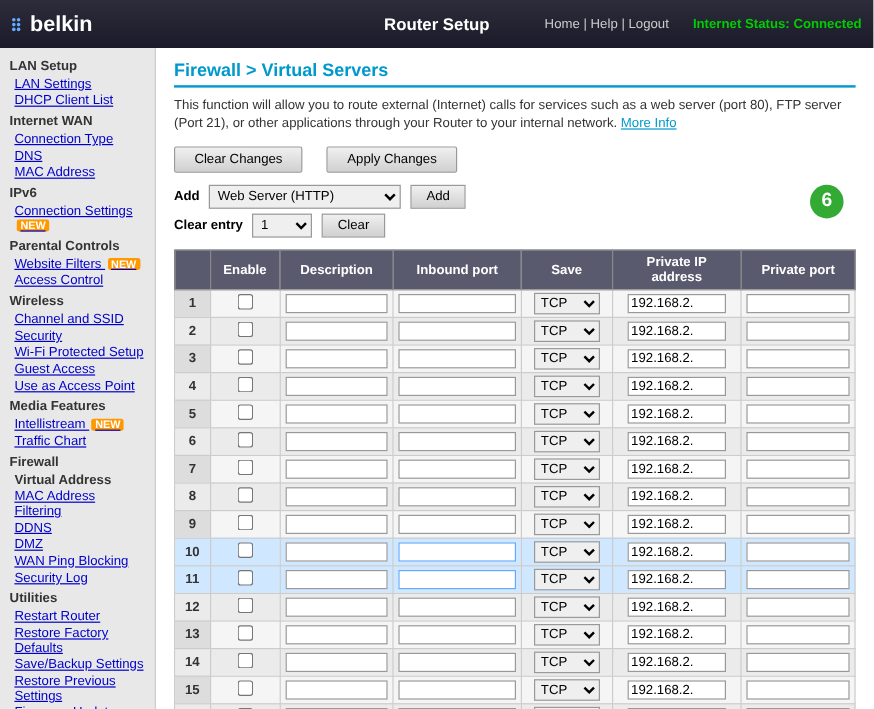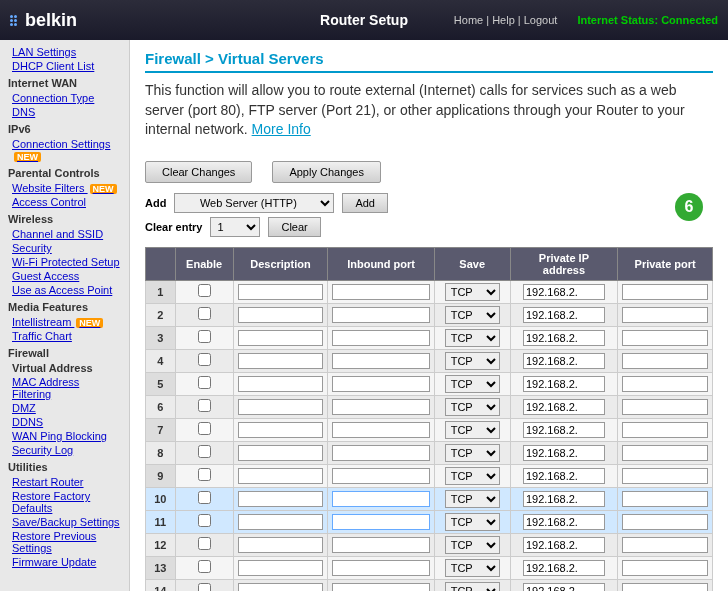--- a/index.html
+++ b/index.html
@@ -95,23 +95,23 @@
     .page-title {
       color: #09c;
       font-size: 15px;
       font-weight: bold;
       margin-bottom: 8px;
       border-bottom: 2px solid #09c;
       padding-bottom: 4px;
     }
 
     .description {
-      font-size: 14px;
+      font-size: 11px;
       color: #333;
-      margin-bottom: 21px;
+      margin-bottom: 10px;
       line-height: 1.4;
     }
     .description a { color: #09c; }
 
     .button-row {
       display: flex;
       gap: 20px;
       margin-bottom: 10px;
     }
 
@@ -129,21 +129,20 @@
       align-items: center;
       gap: 8px;
       margin-bottom: 4px;
     }
     .add-row label { font-size: 11px; font-weight: bold; }
     .add-row select {
       font-size: 11px;
       padding: 2px;
       border: 1px solid #999;
       width: 160px;
-      text-align: center;
     }
     .add-btn {
       background: linear-gradient(to bottom, #f0f0f0, #d0d0d0);
       border: 1px solid #999;
       padding: 3px 12px;
       font-size: 11px;
       cursor: pointer;
     }
 
     .clear-row {
@@ -249,26 +248,28 @@
       <span>Internet Status:</span>
       <span style="color:#00cc00; font-weight:bold;">Connected</span>
     </div>
   </div>
 </div>
 
 <div class="main-layout">
 
   <div class="sidebar">
 
+    <div class="sidebar-section-title">LAN Setup</div>
     <div class="sidebar-item">LAN Settings</div>
     <div class="sidebar-item">DHCP Client List</div>
 
     <div class="sidebar-section-title">Internet WAN</div>
     <div class="sidebar-item">Connection Type</div>
     <div class="sidebar-item">DNS</div>
+    <div class="sidebar-item">MAC Address</div>
 
     <div class="sidebar-section-title">IPv6</div>
     <div class="sidebar-item">Connection Settings <span class="sidebar-badge">NEW</span></div>
 
     <div class="sidebar-section-title">Parental Controls</div>
     <div class="sidebar-item">Website Filters <span class="sidebar-badge">NEW</span></div>
     <div class="sidebar-item">Access Control</div>
 
     <div class="sidebar-section-title">Wireless</div>
     <div class="sidebar-item">Channel and SSID</div>
@@ -277,22 +278,22 @@
     <div class="sidebar-item">Guest Access</div>
     <div class="sidebar-item">Use as Access Point</div>
 
     <div class="sidebar-section-title">Media Features</div>
     <div class="sidebar-item">Intellistream <span class="sidebar-badge">NEW</span></div>
     <div class="sidebar-item">Traffic Chart</div>
 
     <div class="sidebar-section-title">Firewall</div>
     <div class="sidebar-item active">Virtual Address</div>
     <div class="sidebar-item">MAC Address Filtering</div>
+    <div class="sidebar-item">DDNS</div>
     <div class="sidebar-item">DMZ</div>
-    <div class="sidebar-item">DDNS</div>
     <div class="sidebar-item">WAN Ping Blocking</div>
     <div class="sidebar-item">Security Log</div>
 
     <div class="sidebar-section-title">Utilities</div>
     <div class="sidebar-item">Restart Router</div>
     <div class="sidebar-item">Restore Factory Defaults</div>
     <div class="sidebar-item">Save/Backup Settings</div>
     <div class="sidebar-item">Restore Previous Settings</div>
     <div class="sidebar-item">Firmware Update</div>
 

